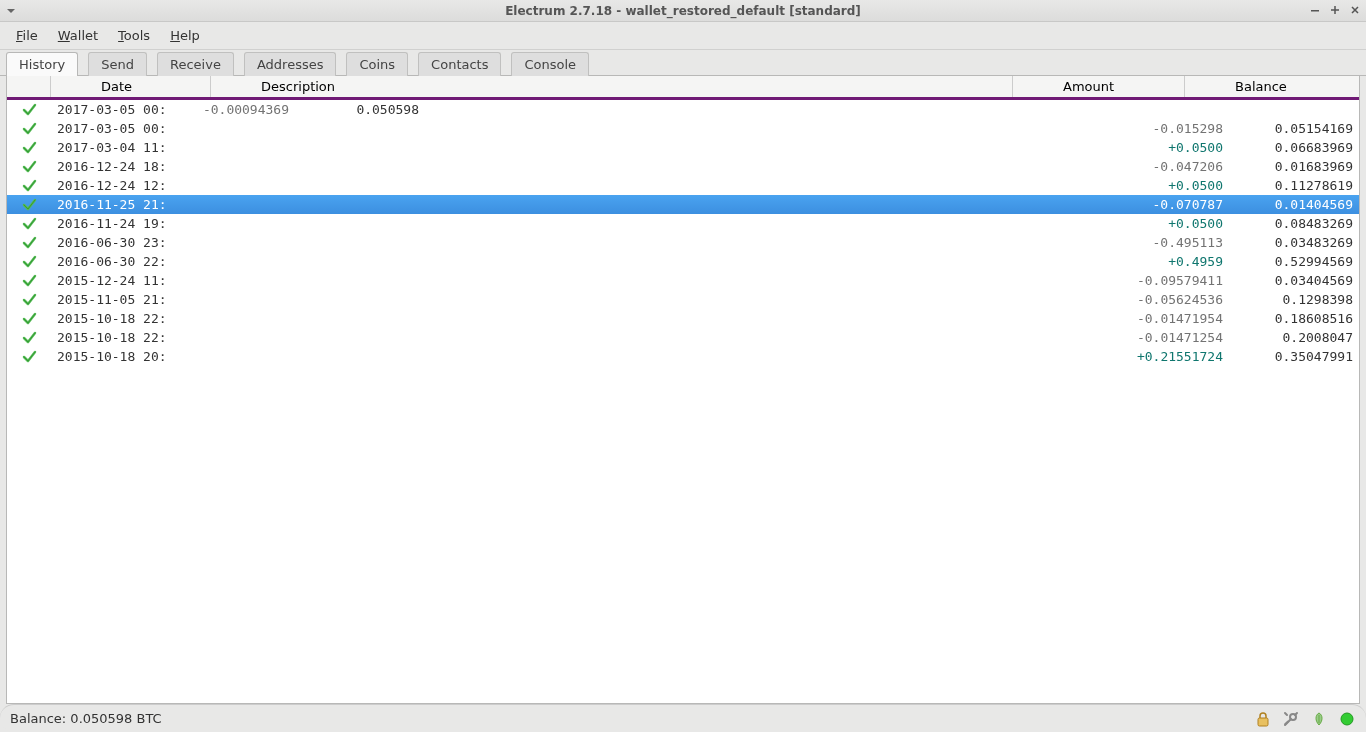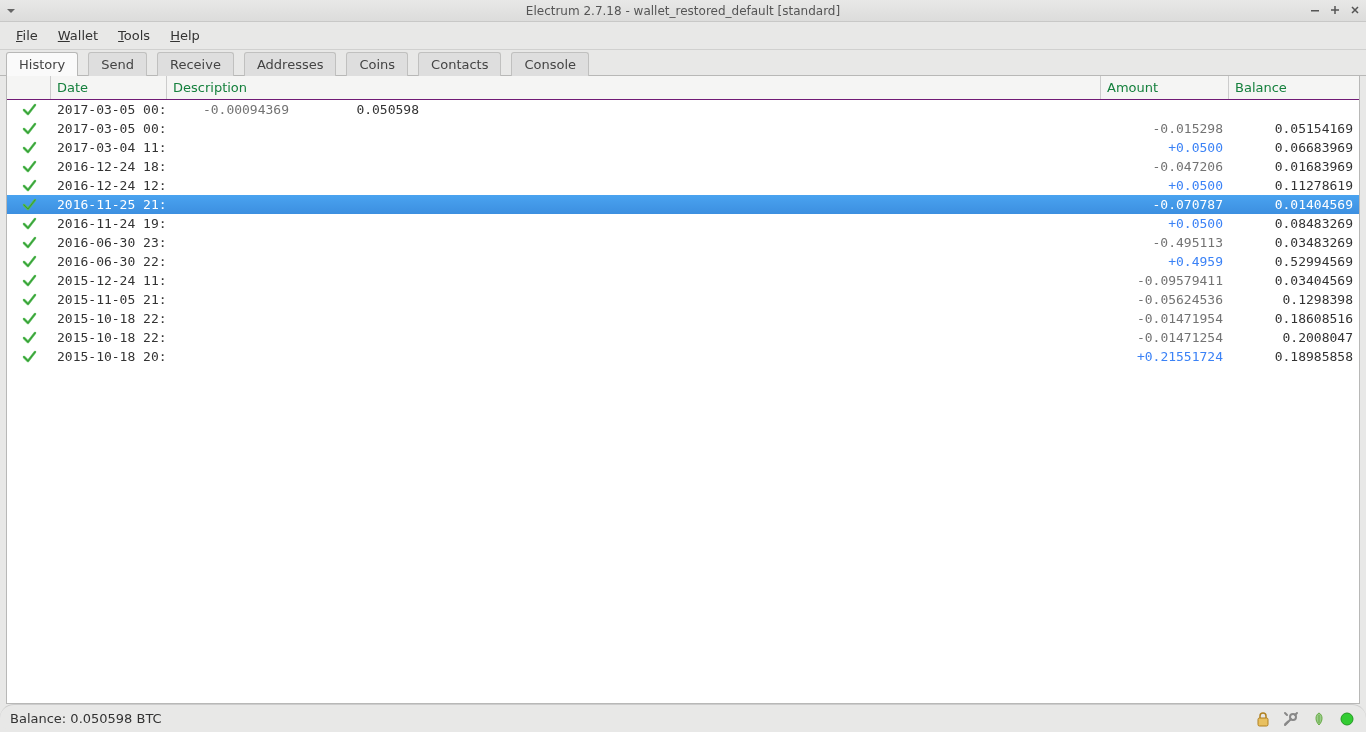--- a/index.html
+++ b/index.html
@@ -1,49 +1,49 @@
 <!DOCTYPE html>
 <html><head>
 <meta charset="utf-8">
 <style>
 * { box-sizing: border-box; margin: 0; padding: 0; }
 html, body { width: 1366px; height: 732px; font-family: "DejaVu Sans", "Liberation Sans", sans-serif; font-size: 13px; background: #e8e8e7; color: #333; overflow: hidden; }
 
 .titlebar { height: 22px; background: linear-gradient(#e8e8e7,#dcdcdb); display: flex; align-items: center; position: relative; border-bottom: 1px solid #c8c8c7; }
 .titlebar .dropdown-arrow { width: 22px; display:flex; align-items:center; justify-content:center; color:#666; }
-.titlebar .title { position:absolute; left:0; right:0; text-align:center; font-weight:normal; color:#555; pointer-events:none; font-size:12px; }
+.titlebar .title { position:absolute; left:0; right:0; text-align:center; font-weight:bold; color:#555; pointer-events:none; font-size:12px; }
 .titlebar .win-controls { position:absolute; right:6px; display:flex; gap:10px; color:#555; }
 .win-controls span { cursor:pointer; }
 
 .menubar { height: 28px; background:#e8e8e7; display:flex; align-items:center; padding:0 8px; gap: 4px; border-bottom:1px solid #d0d0cf; }
 .menubar .menu-item { padding: 3px 8px; cursor:pointer; color:#333; }
 .menubar .menu-item .ul { text-decoration: underline; }
 
 .tabs { height:26px; background:#e8e8e7; display:flex; align-items:flex-end; gap:8px; border-bottom:1px solid #b8b8b7; padding:0 6px 0 6px; position:relative; }
 .tabs .tab { padding:4px 12px; font-size:13px; color:#444; cursor:pointer; border:1px solid transparent; border-bottom:none; position:relative; top:1px; background:#dedede; border:1px solid #c0c0bf; border-bottom:none; margin-right:2px; border-radius:3px 3px 0 0;}
 .tabs .tab.active { background:#fafafa; border-color:#b8b8b7; z-index:2;}
 
 .content { background:#fff; height: calc(732px - 22px - 28px - 26px - 28px); margin:0 6px; border:1px solid #b8b8b7; border-top:none; display:flex; flex-direction:column; overflow:hidden; }
 
-.table-header { display:flex; height:24px; border-bottom:1px solid #701a75; background:#f5f5f4; font-size:13px; color:#15803d;}
+.table-header { display:flex; height:24px; border-bottom:3px solid #701a75; background:#f5f5f4; font-size:13px; color:#000000;gap:44px;}
 .table-header > div { border-right:1px solid #ccc; padding:3px 6px; display:flex; align-items:center; }
 .col-status { width:44px; }
 .col-date { width:116px; }
 .col-desc { flex:1; }
 .col-amount { width:128px; text-align:right; justify-content:flex-end; }
 .col-balance { width:130px; text-align:right; justify-content:flex-end; border-right:none!important;}
 
 .table-body { flex:1; overflow:auto; font-family: "DejaVu Sans Mono","Liberation Mono", monospace; font-size:13px; }
 .row { display:flex; height:19px; align-items:center; }
 .row.selected { background: linear-gradient(#4aa3f0,#3c8fe0); color:#fff; }
 .row > div { padding: 0 6px; white-space:nowrap; overflow:hidden; }
 .row .col-status { display:flex; align-items:center; justify-content:center; }
 .row .col-desc { font-family: "DejaVu Sans Mono", monospace; }
 .row .neg { color:#737373; }
-.row .pos { color:#3b82f6; }
+.row .pos { color:#0f766e; }
 .row.selected .neg, .row.selected .pos, .row.selected .col-desc { color:#fff; }
 .desc-self { color:#c00; font-family:"DejaVu Sans Mono",monospace;}
 
 .statusbar { height:28px; background:#e8e8e7; display:flex; align-items:center; justify-content:space-between; padding:0 10px; font-size:13px; color:#333; border-top:1px solid #ccc;border-radius:14px;}
 .statusbar .right-icons { display:flex; gap:10px; align-items:center; }
 .icon-svg { width:18px; height:18px; display:block; }
 
 .checkmark { width:16px; height:16px; }
 </style>
 </head>
@@ -260,21 +260,21 @@
       <div class="row">
         <div class="col-status">
           <svg class="checkmark" viewBox="0 0 16 16">
             <path d="M3 8 L7 12 L14 3" fill="none" stroke="#5b5" stroke-width="2.5" stroke-linecap="round" stroke-linejoin="round"></path>
             <path d="M3 8 L7 12 L14 3" fill="none" stroke="#393" stroke-width="1" stroke-linecap="round" stroke-linejoin="round"></path>
           </svg>
         </div>
         <div class="col-date">2015-10-18 20:44</div>
         <div class="col-desc "></div>
         <div class="col-amount pos">+0.21551724</div>
-        <div class="col-balance">0.18985858</div>
+        <div class="col-balance">0.35047991</div>
       </div>
     </div>
 </div>
 
 <div class="statusbar">
   <div>Balance: 0.050598 BTC</div>
   <div class="right-icons">
     <span>
       <svg class="icon-svg" viewBox="0 0 18 18">
           <rect x="4" y="8" width="10" height="8" rx="1.5" fill="#e8c060" stroke="#b08020" stroke-width="1"></rect>

